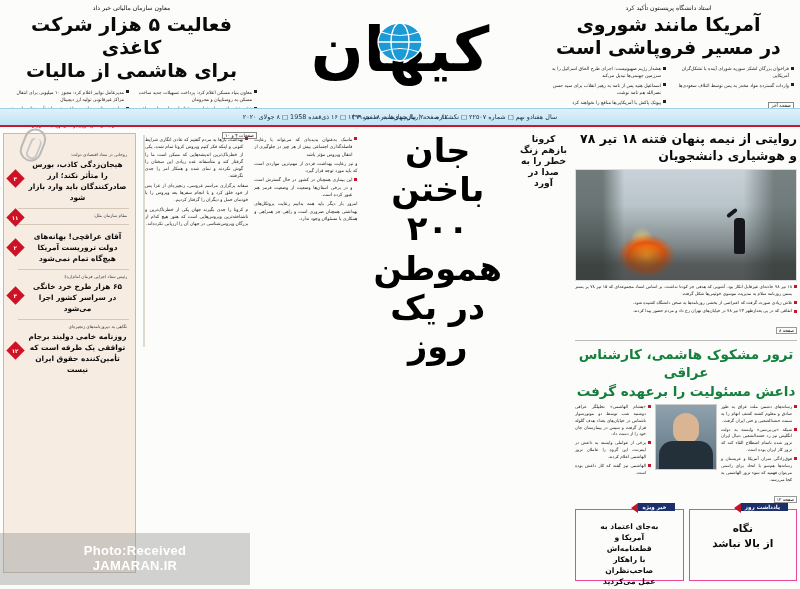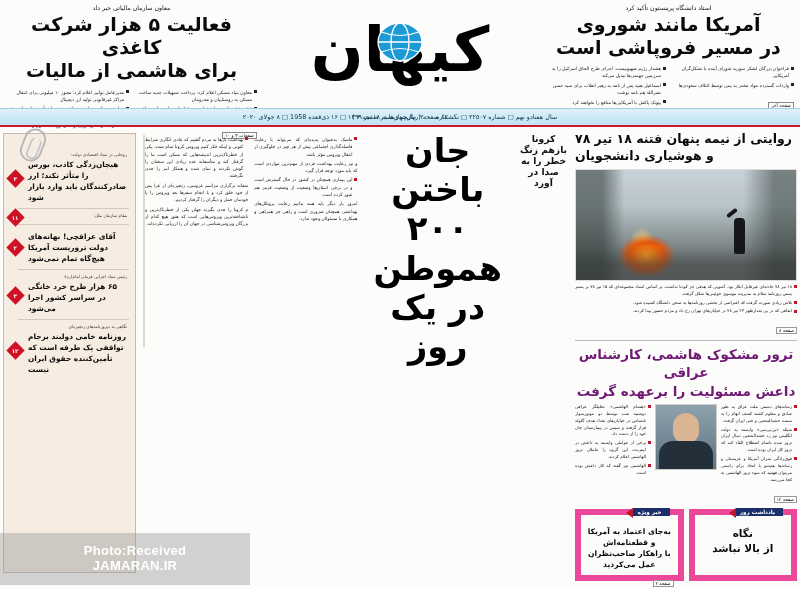--- a/index.html
+++ b/index.html
@@ -78,21 +78,21 @@
     border: 2px solid #b9b9b9; border-radius: 11px; transform: rotate(22deg);
     background: transparent;
   }
   .clip::after {
     content: ""; position: absolute; top: 7px; left: 5px; width: 8px; height: 20px;
     border: 2px solid #c6c6c6; border-radius: 6px; border-top: none;
   }
   .rail-item { position: relative; padding: 4px 2px 5px 10px; border-bottom: 1px solid #d6c8b9; }
   .rail-item:last-child { border-bottom: none; }
   .rail-kicker { font-size: 4.3px; color: #3a3a3a; margin-bottom: 1.5px; text-align: right; }
-  .rail-title { font-size: 7.4px; font-weight: bold; color: #0b0b0b; line-height: 1.5; text-align: left; }
+  .rail-title { font-size: 7.4px; font-weight: bold; color: #0b0b0b; line-height: 1.5; text-align: center; }
   .badge {
     position: absolute; left: -9px; top: 50%; margin-top: -6px;
     width: 13px; height: 13px; background: #cf1125;
     transform: rotate(45deg);
     display: flex; align-items: center; justify-content: center;
   }
   .badge span {
     transform: rotate(-45deg); color: #fff; font-size: 5.6px; font-weight: bold;
   }
 
@@ -117,36 +117,36 @@
   }
   .wm-rib {
     position: absolute; left: 8px; bottom: 30px; color: #fff;
     font-size: 11px; font-weight: bold; letter-spacing: .4px; text-shadow: 0 1px 2px rgba(0,0,0,.6);
     font-family: "Liberation Sans", sans-serif;
   }
   .wm-rib small { display: block; font-size: 6px; font-weight: normal; letter-spacing: .6px; margin-top: 1px; }
 
   
   .left { width: 228px; padding: 0 3px; }
-  .lx-title { font-size: 12.5px; font-weight: bold; color: #0a0a0a; text-align: left; line-height: 1.35; }
+  .lx-title { font-size: 12.5px; font-weight: bold; color: #0a0a0a; text-align: right; line-height: 1.35; }
   .lx-photo { margin-top: 4px; height: 112px; position: relative; overflow: hidden; border: 1px solid #ddd; }
   .lx-body { display: flex; flex-direction: row-reverse; gap: 5px; margin-top: 3px; }
   .lx-p { font-size: 4.3px; line-height: 1.6; color: #1a1a1a; text-align: justify; margin-bottom: 2px; position: relative; padding-right: 5px; }
   .lx-p::before { content: ""; position: absolute; right: 0; top: 1.2px; width: 3px; height: 3px; background: #c0152a; }
   .pageref { font-size: 4.4px; border: .6px solid #999; display: inline-block; padding: 0 2px; margin-top: 2px; }
   .rule { border-top: 1px solid #bbb; margin: 4px 0; }
 
-  .lx2-title { font-size: 13.5px; font-weight: bold; color: #701a75; text-align: center; line-height: 1.35; margin-top: 3px; }
+  .lx2-title { font-size: 13.5px; font-weight: bold; color: #15803d; text-align: center; line-height: 1.35; margin-top: 3px; }
   .lx2-body { display: flex; flex-direction: row-reverse; gap: 4px; margin-top: 4px; align-items: flex-start; }
   .lx2-col { flex: 1; }
   .portrait { width: 62px; height: 66px; overflow: hidden; border: 1px solid #ccc; position: relative; flex: none; }
 
   
   .bottom-boxes { display: flex; flex-direction: row-reverse; gap: 5px; margin-top: 4px; }
-  .bbox { flex: 1; border: 6px solid #ec4899; position: relative; padding: 11px 4px 4px; height: 72px; }
+  .bbox { flex: 1; border: 1px solid #ec4899; position: relative; padding: 11px 20px 4px; height: 72px; }
   .bbox-tag {
     position: absolute; top: -7px; right: 8px; background: #1b2f6b; color: #fff;
     font-size: 5.6px; font-weight: bold; padding: 1px 8px 1px 4px;
   }
   .bbox-tag::after {
     content: ""; position: absolute; left: -7px; top: 0; border: 7px solid transparent;
     border-right-color: #c0152a; border-left: none; border-top-width: 5px; border-bottom-width: 5px;
   }
   .bbox-tag.alt { background: #1b2f6b; }
   .bbox-title { font-size: 10.5px; font-weight: bold; text-align: center; line-height: 1.45; color: #0a0a0a; }

